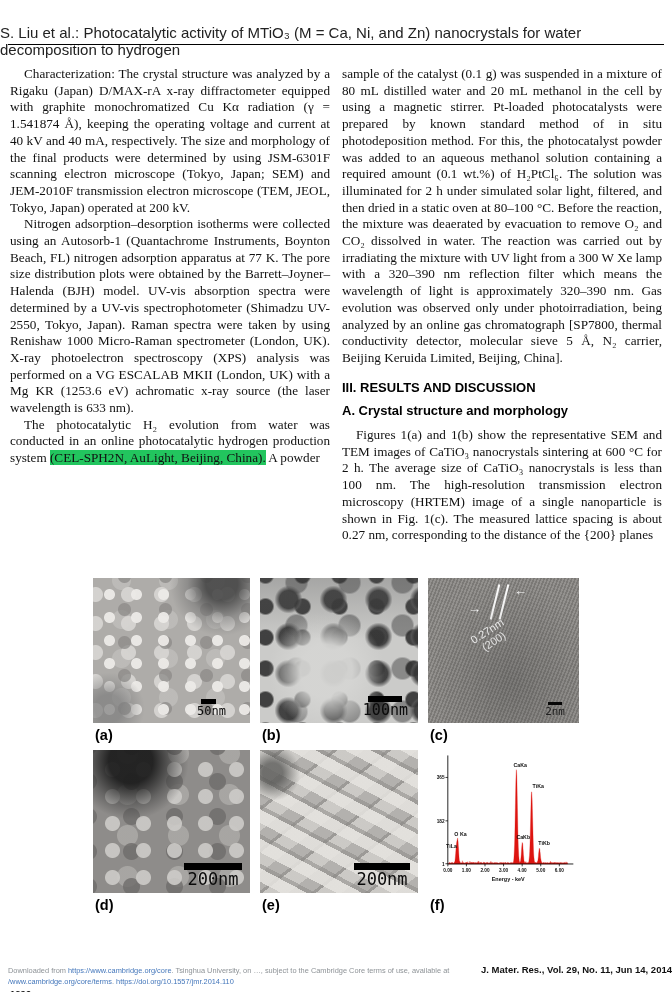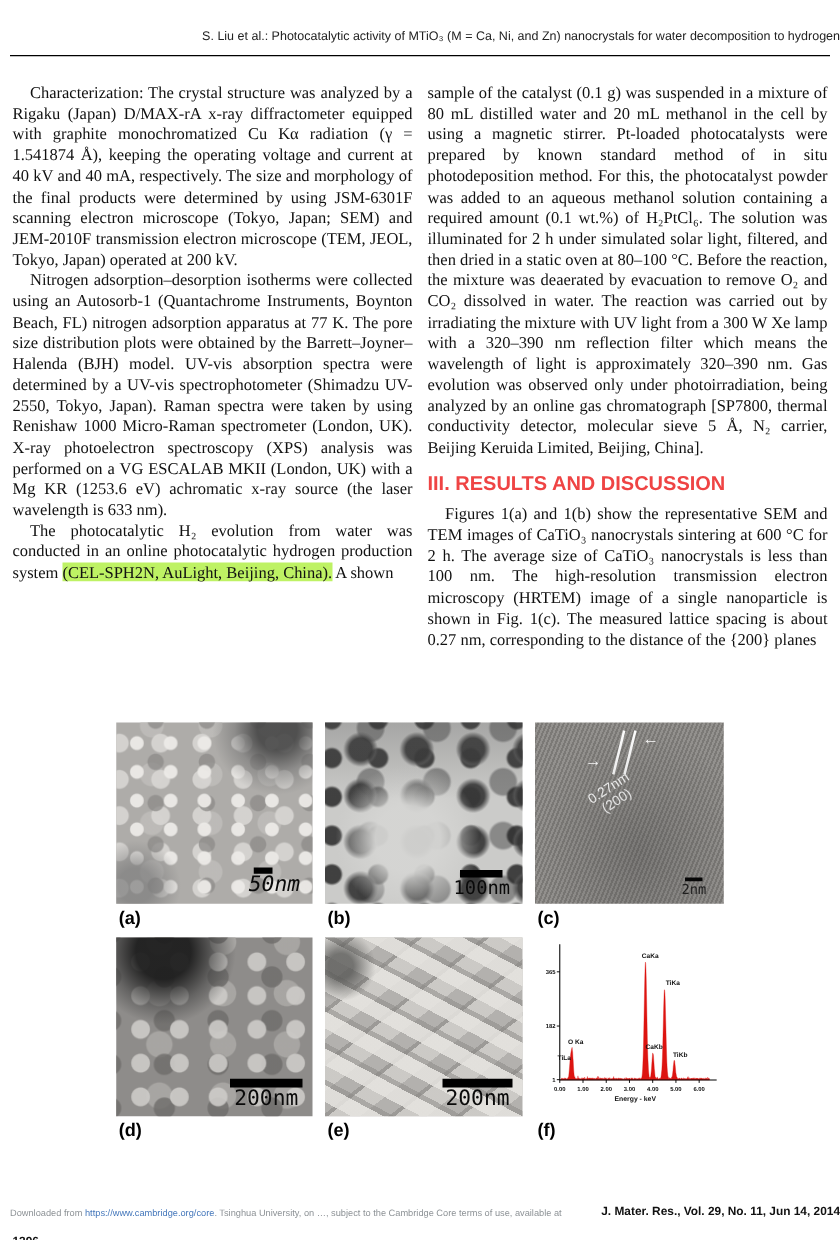--- a/index.html
+++ b/index.html
@@ -1,29 +1,29 @@
 <!DOCTYPE html>
 <html><head>
 <meta charset="utf-8">
 <style>
   html,body{margin:0;padding:0;background:#fff;}
   .page{position:relative;width:672px;height:992px;background:#ffffff;overflow:hidden;
         font-family:"Liberation Serif","DejaVu Serif",serif;color:#111;}
   
-  .running-head{position:absolute;top:24px;left:0;right:0;text-align:right;
-    font-family:"Liberation Sans",sans-serif;font-size:10px;color:#222;}
+  .running-head{position:absolute;top:24px;left:0;right:0;text-align:left;
+    font-family:"Liberation Sans",sans-serif;font-size:15px;color:#222;}
   .head-rule{position:absolute;top:44px;left:8px;right:8px;height:1px;background:#000;}
   
   .columns{position:absolute;top:66px;left:10px;width:652px;display:flex;gap:12px;}
   .col{width:320px;font-size:13.2px;line-height:16.7px;text-align:justify;}
   .col p{margin:0;text-indent:14px;}
   .col p.noindent{text-indent:0;}
-  .hl{background:#bef264;}
-  h2.sec,h3.sub{font-family:"Liberation Sans",sans-serif;font-size:16px;margin:13px 0 7px 0;
-    text-align:left;color:#ef4444;}
+  .hl{background:#22c55e;}
+  h2.sec,h3.sub{font-family:"Liberation Sans",sans-serif;font-size:13px;margin:13px 0 7px 0;
+    text-align:left;color:#000000;}
   h3.sub{margin:0 0 7px 0;}
   
   .fig-grid{position:absolute;left:93px;top:578px;width:486px;display:grid;
     grid-template-columns:157px 158px 151px;grid-template-rows:145px 27px 143px 24px;column-gap:10px;}
   .panel{position:relative;overflow:hidden;}
   .panel-label{font-family:"Liberation Sans",sans-serif;font-weight:bold;font-size:14.5px;
     padding:4px 0 0 2px;color:#000;}
   .scalebar{position:absolute;text-align:center;color:#0a0a0a;
     font-family:"DejaVu Sans Mono",monospace;line-height:1;}
   .scalebar .bar{background:#000;margin:0 auto 1px auto;}
@@ -91,33 +91,34 @@
 
 <div class="page">
 
   <div class="running-head">S. Liu et al.: Photocatalytic activity of MTiO₃ (M = Ca, Ni, and Zn) nanocrystals for water decomposition to hydrogen</div>
   <div class="head-rule"></div>
 
   <div class="columns">
     <div class="col">
       <p>Characterization: The crystal structure was analyzed by a Rigaku (Japan) D/MAX-rA x-ray diffractometer equipped with graphite monochromatized Cu Kα radiation (γ = 1.541874 Å), keeping the operating voltage and current at 40 kV and 40 mA, respectively. The size and morphology of the final products were determined by using JSM-6301F scanning electron microscope (Tokyo, Japan; SEM) and JEM-2010F transmission electron microscope (TEM, JEOL, Tokyo, Japan) operated at 200 kV.</p>
       <p>Nitrogen adsorption–desorption isotherms were collected using an Autosorb-1 (Quantachrome Instruments, Boynton Beach, FL) nitrogen adsorption apparatus at 77 K. The pore size distribution plots were obtained by the Barrett–Joyner–Halenda (BJH) model. UV-vis absorption spectra were determined by a UV-vis spectrophotometer (Shimadzu UV-2550, Tokyo, Japan). Raman spectra were taken by using Renishaw 1000 Micro-Raman spectrometer (London, UK). X-ray photoelectron spectroscopy (XPS) analysis was performed on a VG ESCALAB MKII (London, UK) with a Mg KR (1253.6 eV) achromatic x-ray source (the laser wavelength is 633 nm).</p>
-      <p><span>The photocatalytic H₂ evolution from water was conducted in an online photocatalytic hydrogen production system </span><span class="hl">(CEL-SPH2N, AuLight, Beijing, China).</span><span> A shown</span></p>
+      <p><span>The photocatalytic H₂ evolution from water was conducted in an online photocatalytic hydrogen production system </span><span class="hl">(CEL-SPH2N, AuLight, Beijing, China).</span><span> A powder</span></p>
     </div>
     <div class="col">
       <p class="noindent">sample of the catalyst (0.1 g) was suspended in a mixture of 80 mL distilled water and 20 mL methanol in the cell by using a magnetic stirrer. Pt-loaded photocatalysts were prepared by known standard method of in situ photodeposition method. For this, the photocatalyst powder was added to an aqueous methanol solution containing a required amount (0.1 wt.%) of H₂PtCl₆. The solution was illuminated for 2 h under simulated solar light, filtered, and then dried in a static oven at 80–100 °C. Before the reaction, the mixture was deaerated by evacuation to remove O₂ and CO₂ dissolved in water. The reaction was carried out by irradiating the mixture with UV light from a 300 W Xe lamp with a 320–390 nm reflection filter which means the wavelength of light is approximately 320–390 nm. Gas evolution was observed only under photoirradiation, being analyzed by an online gas chromatograph [SP7800, thermal conductivity detector, molecular sieve 5 Å, N₂ carrier, Beijing Keruida Limited, Beijing, China].</p>
       <h2 class="sec">III. RESULTS AND DISCUSSION</h2>
+      <h3 class="sub">A. Crystal structure and morphology</h3>
       <p>Figures 1(a) and 1(b) show the representative SEM and TEM images of CaTiO₃ nanocrystals sintering at 600 °C for 2 h. The average size of CaTiO₃ nanocrystals is less than 100 nm. The high-resolution transmission electron microscopy (HRTEM) image of a single nanoparticle is shown in Fig. 1(c). The measured lattice spacing is about 0.27 nm, corresponding to the distance of the {200} planes</p>
     </div>
   </div>
 
   <div class="fig-grid">
 
     <div class="panel tex-a">
-      <div class="scalebar" style="right:10px;bottom:6px;font-size:17px;font-style:italic;">
+      <div class="scalebar" style="right:24px;bottom:6px;font-size:12px;">
         <div class="bar" style="width:15px;height:5px;margin-left:4px;"></div>
         <span>50nm</span>
       </div>
     </div>
     <div class="panel tex-b">
       <div class="scalebar" style="right:10px;bottom:5px;font-size:15px;margin-top:36px;">
         <div class="bar" style="width:34px;height:6px;"></div>
         <span>100nm</span>
       </div>
     </div>
@@ -188,17 +189,18 @@
     </div>
 
     <div class="panel-label">(d)</div>
     <div class="panel-label">(e)</div>
     <div class="panel-label">(f)</div>
   </div>
 
 
   <div class="footer">
     <div class="wm wm1"><span>Downloaded from </span><span class="lnk">https://www.cambridge.org/core</span><span>. Tsinghua University, on …, subject to the Cambridge Core terms of use, available at</span></div>
+    <div class="wm wm2"><span class="lnk">/www.cambridge.org/core/terms</span><span>. </span><span class="lnk">https://doi.org/10.1557/jmr.2014.110</span></div>
     <div class="pageno">1296</div>
     <div class="jline">J. Mater. Res., Vol. 29, No. 11, Jun 14, 2014</div>
   </div>
 
 </div>
 
 </body></html>

